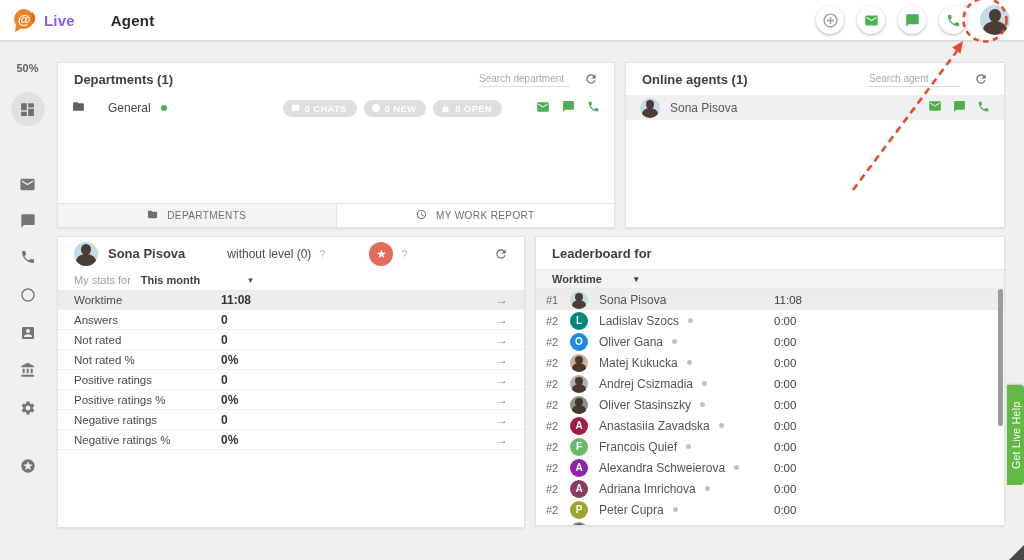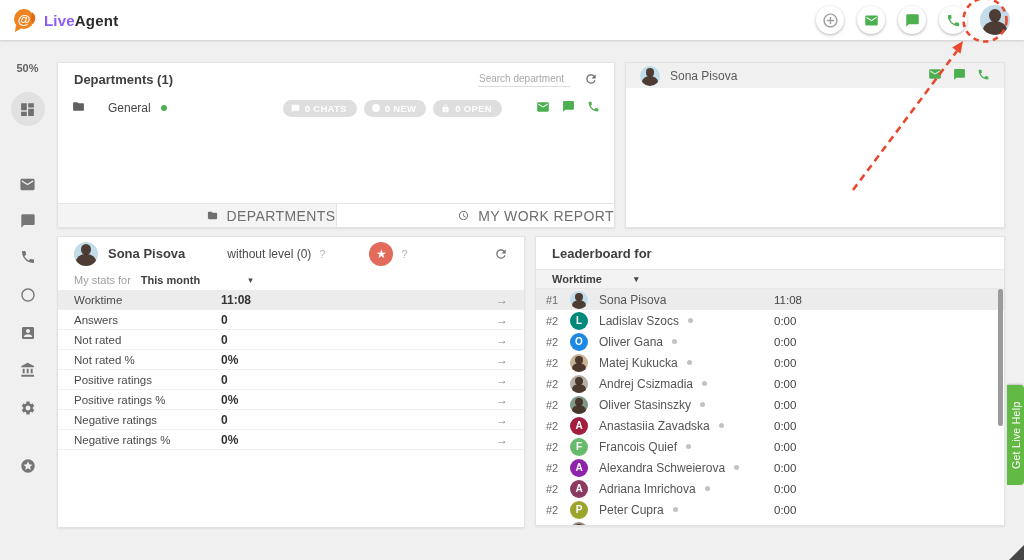--- a/index.html
+++ b/index.html
@@ -5,21 +5,21 @@
   * { box-sizing: border-box; margin: 0; padding: 0; }
   body { font-family: "Liberation Sans", sans-serif; background: #e9e9ea; }
   .stage { position: relative; width: 1024px; height: 560px; background: #f0f0f1; overflow: hidden; }
 
   
   .topbar { position: absolute; top: 0; left: 0; right: 0; height: 40px; background: #fff;
             box-shadow: 0 1px 2px rgba(0,0,0,.15); display: flex; align-items: center; z-index: 20; }
   .logo { display: flex; align-items: center; gap: 6px; margin-left: 12px; }
   .logo-text { font-size: 15px; font-weight: bold; letter-spacing: .2px; }
   .logo-live { color: #8b5cf6; }
-  .logo-agent { color: #2b2b2b; }
+  .logo-agent { color: #2b2b2b; margin-left: 36px; }
   .topbar-actions { margin-left: auto; margin-right: 14px; display: flex; align-items: center; gap: 13px; }
   .action-circle { width: 28px; height: 28px; border-radius: 50%; background: #fff;
                    box-shadow: 0 1px 3px rgba(0,0,0,.3); display: flex; align-items: center; justify-content: center; cursor: pointer; }
   .action-circle svg { display: block; }
 
   
   .av { border-radius: 50%; display: inline-flex; align-items: center; justify-content: center;
         color: #fff; font-weight: bold; flex: 0 0 auto; }
   .av.photo { position: relative; overflow: hidden; }
   .av.photo::before { content: ""; position: absolute; top: 12%; left: 29%; width: 42%; height: 44%;
@@ -48,22 +48,22 @@
   
   .dept-row { height: 26px; display: flex; align-items: center; padding: 0 14px; font-size: 12px; color: #474747; }
   .dept-name { margin-left: 23px; }
   .dot-green { width: 6px; height: 6px; border-radius: 50%; background: #4caf50; margin-left: 10px; }
   .pill-group { display: flex; gap: 7px; margin-left: auto; margin-right: 34px; }
   .pill { background: #dedede; color: #fff; font-size: 9.5px; font-weight: bold; letter-spacing: .3px;
           border-radius: 10px; padding: 3px 10px 3px 8px; display: flex; align-items: center; gap: 5px; }
   .pill .mini-circle { width: 8px; height: 8px; border-radius: 50%; background: #fff; display: inline-block; }
   .row-actions { display: flex; align-items: center; gap: 12px; }
   .tabs { position: absolute; left: 0; right: 0; bottom: 0; height: 24px; display: flex; border-top: 1px solid #e4e4e4; }
-  .tab { flex: 1; display: flex; align-items: center; justify-content: flex-end; gap: 9px;
-         font-size: 14px; color: #6f6f6f; letter-spacing: .4px; cursor: pointer; }
+  .tab { flex: 1; display: flex; align-items: center; justify-content: center; gap: 9px;
+         font-size: 10px; color: #6f6f6f; letter-spacing: .4px; cursor: pointer; }
   .tab.gray { background: #f4f4f4; border-right: 1px solid #e4e4e4; }
 
   
   .agent-row { height: 25px; display: flex; align-items: center; padding: 0 14px; background: #f0f0f0; font-size: 12px; color: #5a5a5a; }
   .agent-row .name { margin-left: 10px; }
 
   
   .wr-header { height: 33px; display: flex; align-items: center; padding: 0 16px; }
   .wr-name { font-size: 13px; font-weight: bold; color: #3f3f3f; margin-left: 10px; }
   .wr-level { font-size: 12px; font-weight: normal; color: #4a4a4a; margin-left: 42px; }
@@ -262,20 +262,31 @@
       <div class="tab">
         <span><svg width="11" height="11" viewBox="0 0 24 24" fill="#6f6f6f">
               <path d="M11.99 2C6.47 2 2 6.48 2 12s4.47 10 9.99 10C17.52 22 22 17.52 22 12S17.52 2 11.99 2zM12 20c-4.42 0-8-3.58-8-8s3.58-8 8-8 8 3.58 8 8-3.58 8-8 8zm.5-13H11v6l5.25 3.15.75-1.23-4.5-2.67z"></path>
             </svg></span>
         <span>MY WORK REPORT</span>
       </div>
     </div>
   </div>
 
   <div class="panel" style="left:625px; top:62px; width:380px; height:166px">
+    <div class="panel-header">
+      <span class="panel-title">Online agents (1)</span>
+      <span class="search-box">
+        <input class="search-input" placeholder="Search agent" style="">
+        <span class="refresh-btn">
+            <svg width="14" height="14" viewBox="0 0 24 24" fill="currentColor">
+              <path d="M17.65 6.35C16.2 4.9 14.21 4 12 4c-4.42 0-7.99 3.58-8 8s3.57 8 8 8c3.73 0 6.84-2.55 7.73-6h-2.08c-.82 2.33-3.04 4-5.65 4-3.31 0-6-2.69-6-6s2.69-6 6-6c1.66 0 3.14.69 4.22 1.78L13 11h7V4l-2.35 2.35z"></path>
+            </svg>
+          </span>
+      </span>
+    </div>
     <div class="agent-row">
       <span class="av photo" style="width: 20px; height: 20px; background: rgb(194, 221, 233);"></span>
       <span class="name">Sona Pisova</span>
       <span class="row-actions" style="margin-left:auto; gap:11px">
         <span><svg width="14" height="14" viewBox="0 0 24 24" fill="#4caf50">
               <path d="M20 4H4c-1.1 0-1.99.9-1.99 2L2 18c0 1.1.9 2 2 2h16c1.1 0 2-.9 2-2V6c0-1.1-.9-2-2-2zm0 4l-8 5-8-5V6l8 5 8-5v2z"></path>
             </svg></span>
         <span><svg width="13" height="13" viewBox="0 0 24 24" fill="#4caf50">
               <path d="M20 2H4c-1.1 0-2 .9-2 2v18l4-4h14c1.1 0 2-.9 2-2V4c0-1.1-.9-2-2-2z"></path>
             </svg></span>

